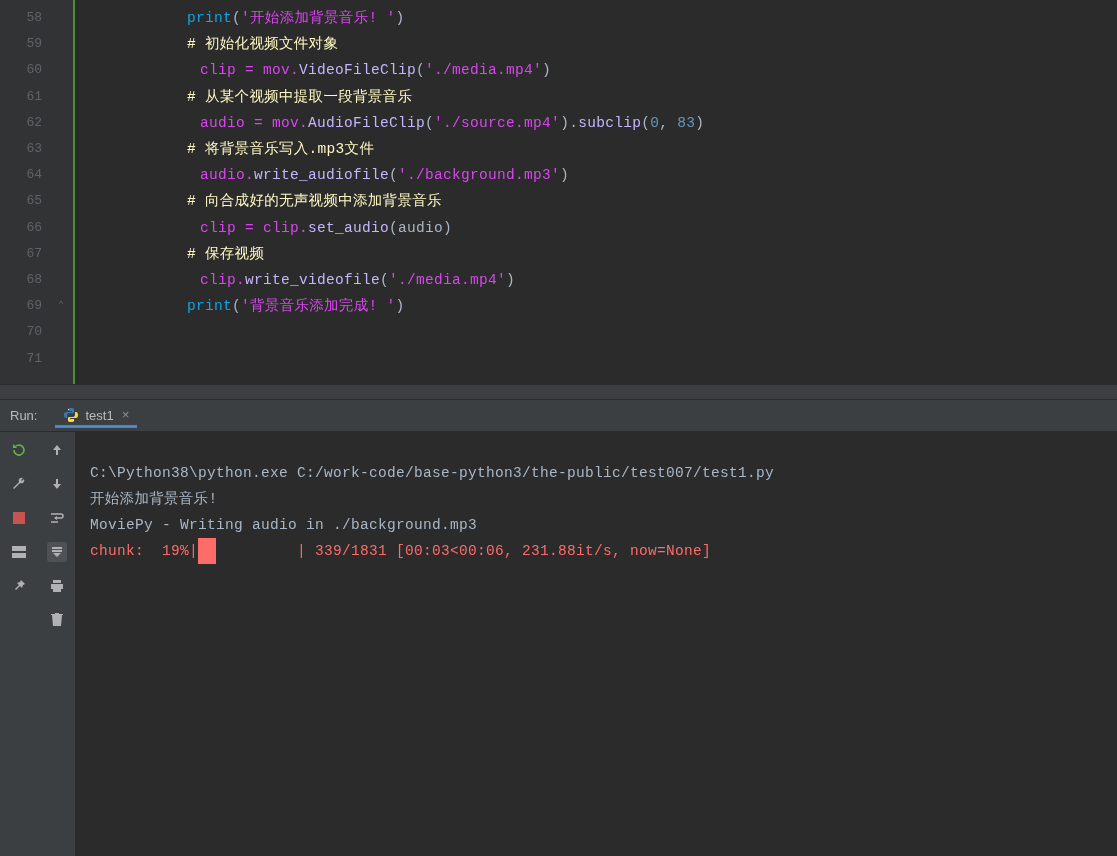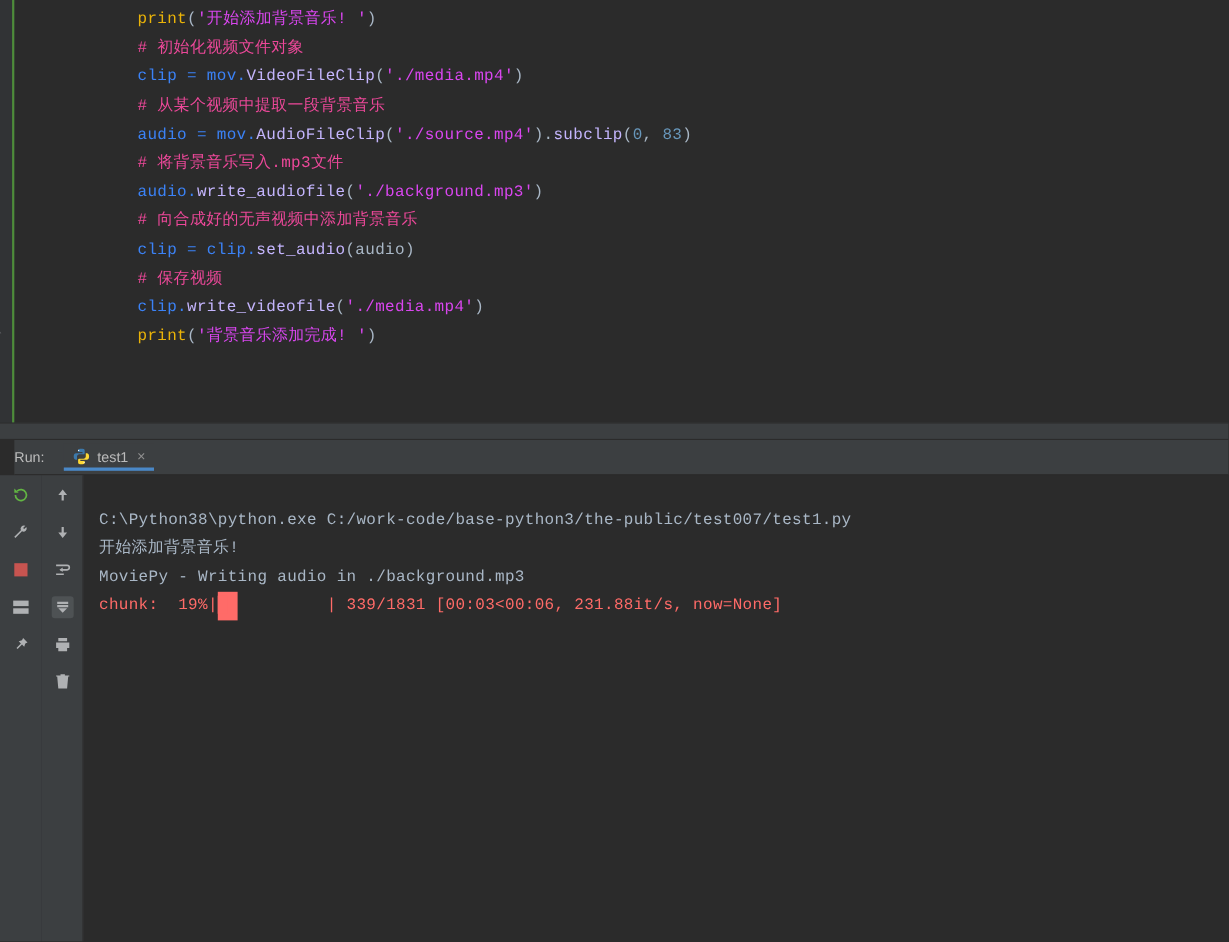--- a/index.html
+++ b/index.html
@@ -5,47 +5,63 @@
 * { margin: 0; padding: 0; box-sizing: border-box; }
 body { background: #2b2b2b; font-family: Consolas, 'Courier New', monospace; font-size: 14px; color: #a9b7c6; overflow: hidden; width: 1117px; height: 856px; }
 .editor-pane { display: flex; height: 384px; background: #2b2b2b; }
 .gutter { width: 62px; background: #313335; text-align: right; padding-top: 5px; user-select: none; position: relative; }
 .gutter .ln { color: #606366; padding-right: 20px; line-height: 26.2px; font-size: 13px; }
 .fold-col { width: 13px; background: #313335; border-right: 2px solid #4e8c3a; position: relative; }
 .fold-marker { position: absolute; left: -4px; color: #606366; font-size: 10px; }
 .code { padding-top: 5px; padding-left: 40px; line-height: 26.2px; white-space: pre; font-size: 14.5px; letter-spacing: 0.3px; }
 .fn { color: #c4b5fd; }
 .str { color: #d946ef; }
-.cmt { color: #ec4899; }
+.cmt { color: #fef9c3; }
 .num { color: #6897bb; }
-.var { color: #3b82f6; }
+.var { color: #d946ef; margin-left: 13px; }
 .op { color: #a9b7c6; }
-.py-print { color: #eab308; text-align: center; }
+.py-print { color: #0ea5e9; text-align: center; }
 .divider { height: 16px; background: #3c3f41; border-top: 1px solid #2b2b2b; border-bottom: 1px solid #2b2b2b; }
-.run-header { height: 32px; background: #3c3f41; display: flex; align-items: center; border-bottom: 1px solid #2b2b2b; margin-left: 13px; }
+.run-header { height: 32px; background: #3c3f41; display: flex; align-items: center; padding-left: 10px; border-bottom: 1px solid #2b2b2b; }
 .run-label { color: #bbbbbb; font-family: -apple-system, 'Segoe UI', sans-serif; font-size: 13px; margin-right: 18px; }
 .run-tab { display: flex; align-items: center; background: #3c3f41; border-bottom: 3px solid #4a88c7; padding: 4px 8px 2px; }
 .py-icon { width: 16px; height: 16px; margin-right: 6px; display: inline-flex; }
 .tab-name { color: #bbbbbb; font-family: -apple-system, 'Segoe UI', sans-serif; font-size: 13px; }
 .tab-close { color: #909090; margin-left: 8px; font-size: 13px; cursor: pointer; }
 .run-body { display: flex; height: calc(856px - 384px - 16px - 32px); background: #2b2b2b; }
 .tool-col { width: 38px; background: #3c3f41; display: flex; flex-direction: column; align-items: center; padding-top: 8px; gap: 14px; }
 .tool-col2 { width: 38px; background: #3c3f41; display: flex; flex-direction: column; align-items: center; padding-top: 8px; gap: 14px; border-right: 1px solid #2b2b2b; }
 .ticon { width: 20px; height: 20px; display: flex; align-items: center; justify-content: center; cursor: pointer; color: #afb1b3; }
 .ticon.active { background: #4e5254; border-radius: 3px; padding: 2px; }
 .console { padding: 10px 14px; font-size: 14.5px; line-height: 26px; white-space: pre; letter-spacing: 0.3px; margin-top: 18px; }
 .console-line { color: #a9b7c6; }
 .console-red { color: #ff6b68; }
 .prog-fill { background: #ff6b68; display: inline-block; width: 18px; }
 svg { display: block; }
 </style>
 </head>
 <body>
 
 <div class="editor-pane">
+  <div class="gutter" id="gutter">
+      <div class="ln">58</div>
+      <div class="ln">59</div>
+      <div class="ln">60</div>
+      <div class="ln">61</div>
+      <div class="ln">62</div>
+      <div class="ln">63</div>
+      <div class="ln">64</div>
+      <div class="ln">65</div>
+      <div class="ln">66</div>
+      <div class="ln">67</div>
+      <div class="ln">68</div>
+      <div class="ln">69</div>
+      <div class="ln">70</div>
+      <div class="ln">71</div>
+    </div>
   <div class="fold-col">
     <span class="fold-marker" style="top:299px;">⌃</span>
   </div>
   <div class="code" id="code"><div><span>        </span><span class="py-print">print</span><span class="op">(</span><span class="str">'开始添加背景音乐! '</span><span class="op">)</span></div><div><span>        </span><span class="cmt"># 初始化视频文件对象</span></div><div><span>        </span><span class="var">clip = mov.</span><span class="fn">VideoFileClip</span><span class="op">(</span><span class="str">'./media.mp4'</span><span class="op">)</span></div><div><span>        </span><span class="cmt"># 从某个视频中提取一段背景音乐</span></div><div><span>        </span><span class="var">audio = mov.</span><span class="fn">AudioFileClip</span><span class="op">(</span><span class="str">'./source.mp4'</span><span class="op">).</span><span class="fn">subclip</span><span class="op">(</span><span class="num">0</span><span class="op">, </span><span class="num">83</span><span class="op">)</span></div><div><span>        </span><span class="cmt"># 将背景音乐写入.mp3文件</span></div><div><span>        </span><span class="var">audio.</span><span class="fn">write_audiofile</span><span class="op">(</span><span class="str">'./background.mp3'</span><span class="op">)</span></div><div><span>        </span><span class="cmt"># 向合成好的无声视频中添加背景音乐</span></div><div><span>        </span><span class="var">clip = clip.</span><span class="fn">set_audio</span><span class="op">(audio)</span></div><div><span>        </span><span class="cmt"># 保存视频</span></div><div><span>        </span><span class="var">clip.</span><span class="fn">write_videofile</span><span class="op">(</span><span class="str">'./media.mp4'</span><span class="op">)</span></div><div><span>        </span><span class="py-print">print</span><span class="op">(</span><span class="str">'背景音乐添加完成! '</span><span class="op">)</span></div><div>&nbsp;</div><div>&nbsp;</div></div>
 </div>
 
 <div class="divider"></div>
 
 <div class="run-header">
   <span class="run-label">Run:</span>

